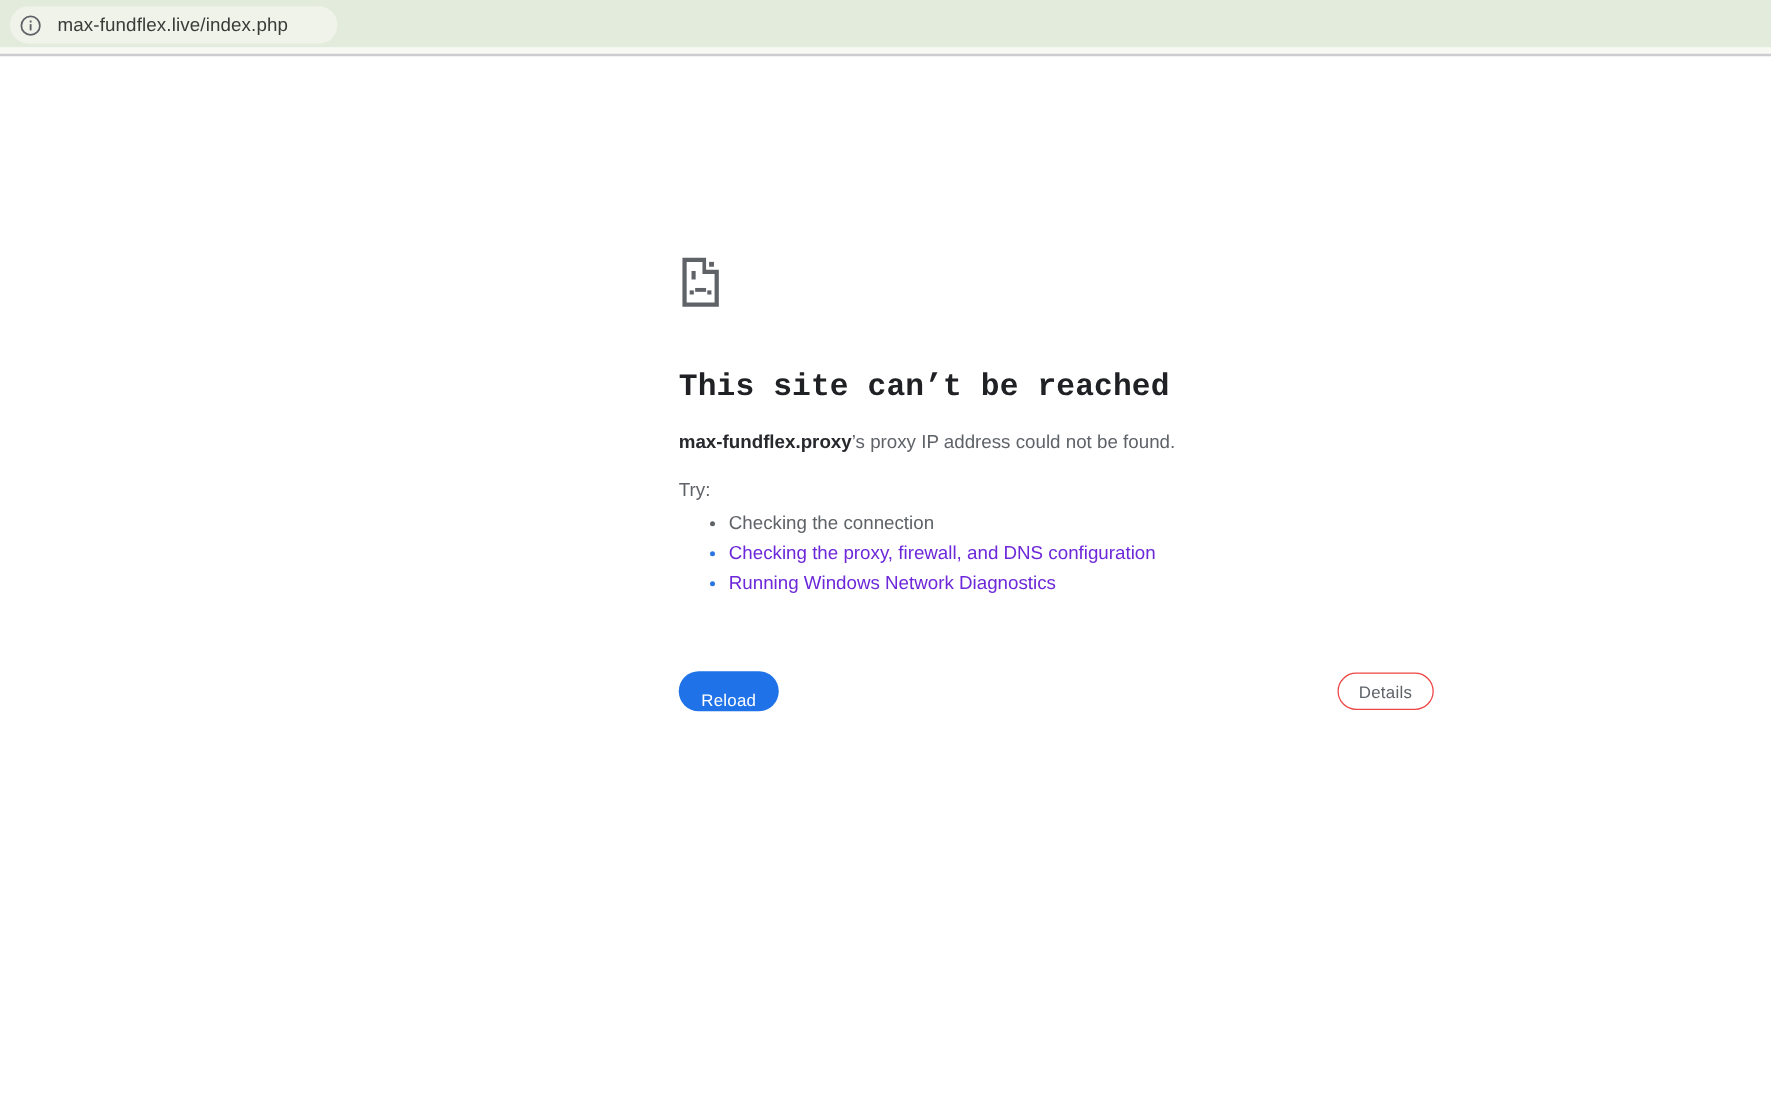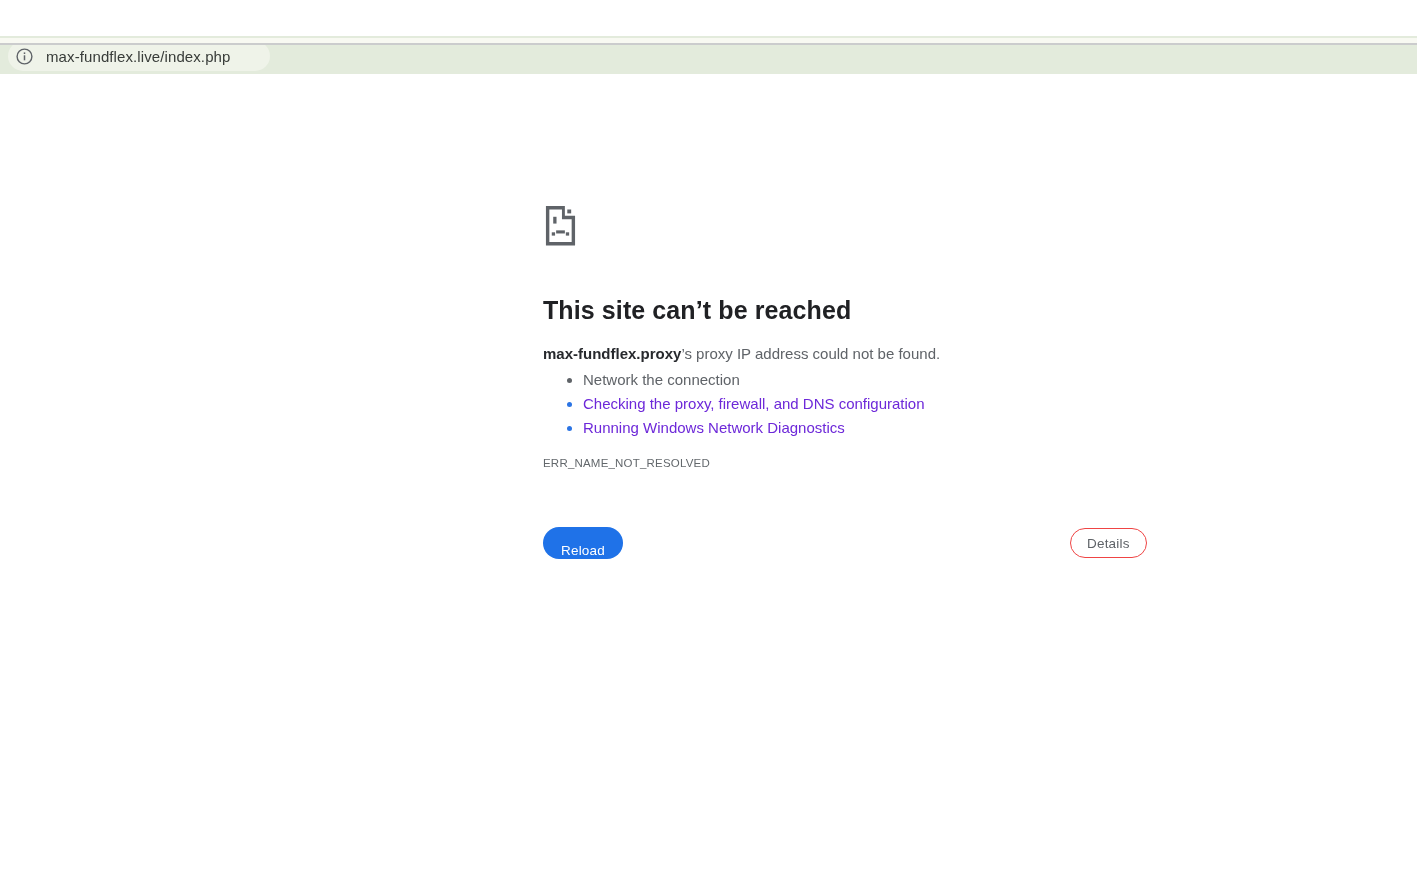--- a/index.html
+++ b/index.html
@@ -3,21 +3,20 @@
 <meta charset="utf-8">
 <style>
   * { margin: 0; padding: 0; box-sizing: border-box; }
   html, body { width: 1417px; height: 891px; background: #ffffff; }
   body { font-family: "Liberation Sans", sans-serif; position: relative; overflow: hidden; }
 
   
   .toolbar {
     position: absolute; top: 0; left: 0; width: 1417px; height: 38px;
     background: #e3ebdc;
-    margin-top: 36px;
   }
   .toolbar-gap {
     position: absolute; top: 38px; left: 0; width: 1417px; height: 5px;
     background: #f8f9f2;
   }
   .toolbar-divider {
     position: absolute; top: 43px; left: 0; width: 1417px; height: 2px;
     background: #cbcccd;
   }
   .url-pill {
@@ -36,20 +35,21 @@
   
   .error-main {
     position: absolute; left: 543px; top: 204px; width: 600px;
   }
   .sad-file-icon { display: block; width: 33px; height: 44px; margin-left: 1px; }
 
   .error-title {
     margin-top: 48px;
     font-size: 25px; line-height: 28px; font-weight: 600; color: #202124;
     letter-spacing: 0.1px;
+    font-family: Liberation Mono, monospace;
   }
   .error-message {
     margin-top: 20px; font-size: 15px; line-height: 20px; color: #5f6368;
   }
   .error-message .domain { font-weight: 700; color: #27292d; }
   .try-label {
     margin-top: 19px; font-size: 15px; line-height: 20px; color: #5f6368;
   }
   .suggestions {
     margin-top: 4px; padding-left: 40px; list-style: disc;
@@ -111,27 +111,27 @@
 
     <rect x="12.5" y="26.5" width="9" height="3.2" fill="#5f6368"></rect>
     <rect x="8" y="28.5" width="3.4" height="3.4" fill="#5f6368"></rect>
     <rect x="22.5" y="28.5" width="3.4" height="3.4" fill="#5f6368"></rect>
   </svg>
 
   <h1 class="error-title">This site can’t be reached</h1>
 
   <p class="error-message"><span class="domain">max-fundflex.proxy</span><span>’s proxy IP address could not be found.</span></p>
 
+  <p class="try-label">Try:</p>
 
   <ul class="suggestions">
-    <li><span>Network the connection</span></li>
+    <li><span>Checking the connection</span></li>
     <li class="link-item"><span>Checking the proxy, firewall, and DNS configuration</span></li>
     <li class="link-item"><span>Running Windows Network Diagnostics</span></li>
   </ul>
 
-  <div class="error-code">ERR_NAME_NOT_RESOLVED</div>
 
   <div class="button-row">
     <button class="reload-button">Reload</button>
     <button class="details-button">Details</button>
   </div>
 
 </div>
 
 </body></html>

